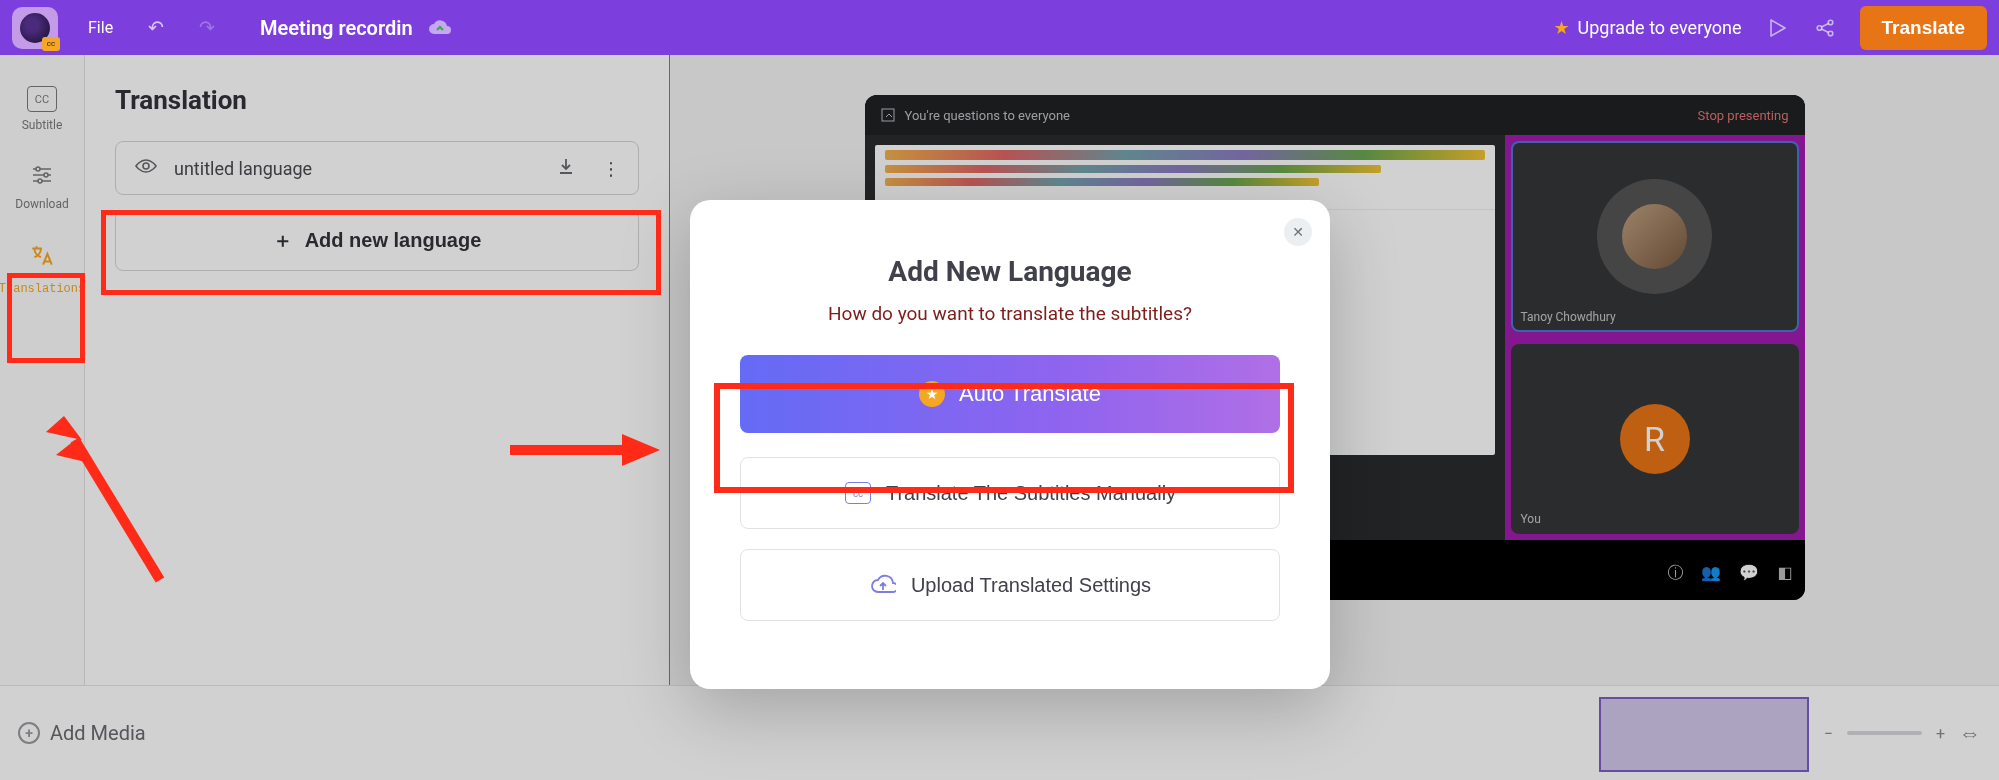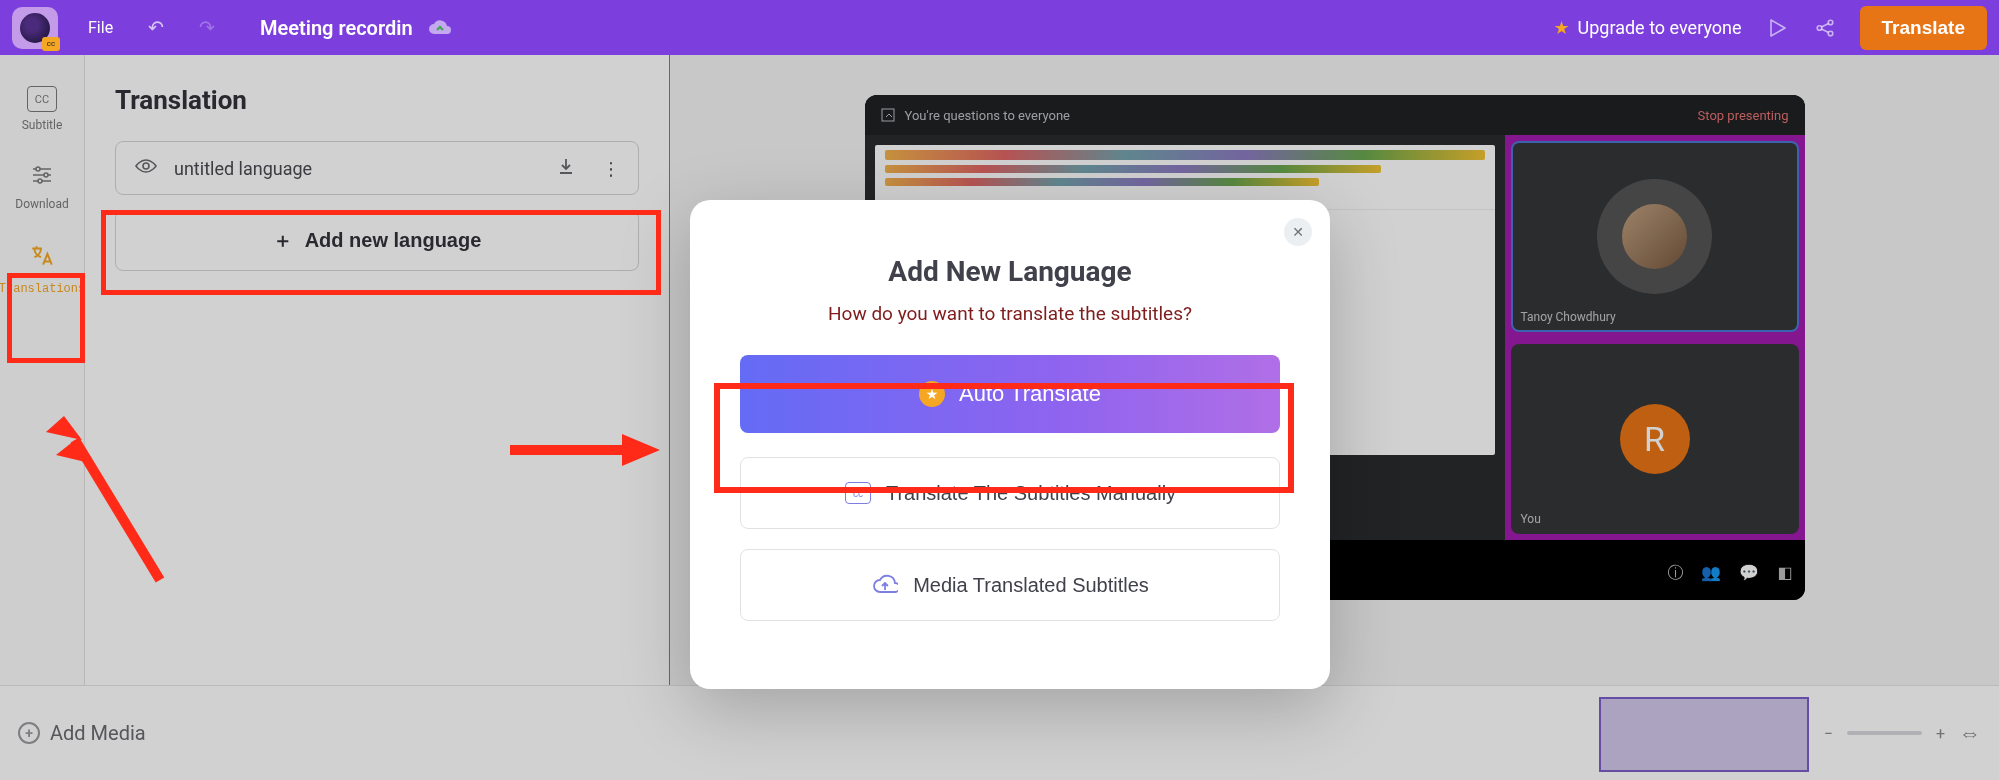--- a/index.html
+++ b/index.html
@@ -390,21 +390,21 @@
     <span>Translate The Subtitles Manually</span>
   </button>
 
   <button class="modal-option">
     <span class="opt-icon cloud-up">
       <svg width="26" height="22" viewBox="0 0 26 22" fill="none" stroke="#7c7ee0" stroke-width="1.8">
           <path d="M8 18a6 6 0 010-12 8 8 0 0115 3 4 4 0 010 9H8z"></path>
           <path d="M13 16V9m-3 3l3-3 3 3"></path>
         </svg>
     </span>
-    <span>Media Translated Subtitles</span>
+    <span>Upload Translated Settings</span>
   </button>
 </div>
 
 <div class="ann-box translations"></div>
 <div class="ann-box addlang"></div>
 <div class="ann-box auto"></div>
 
 <div class="ann-arrow arrow-diag">
   <svg class="arrow-svg" viewBox="0 0 130 190">
     <line class="arrow-path" x1="110" y1="180" x2="25" y2="40"></line>

